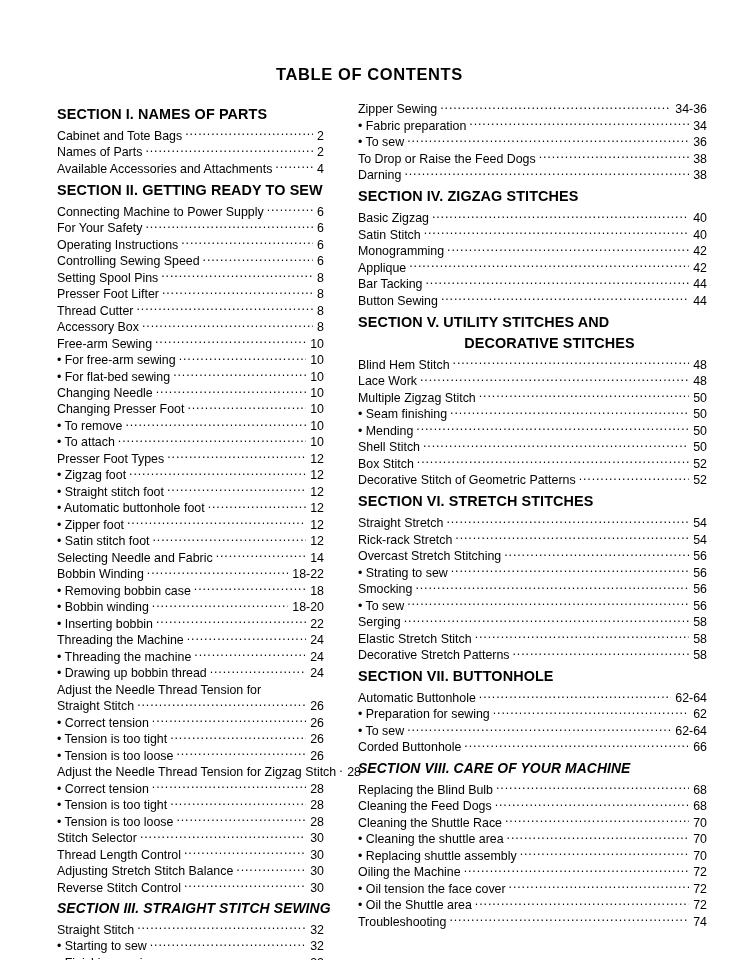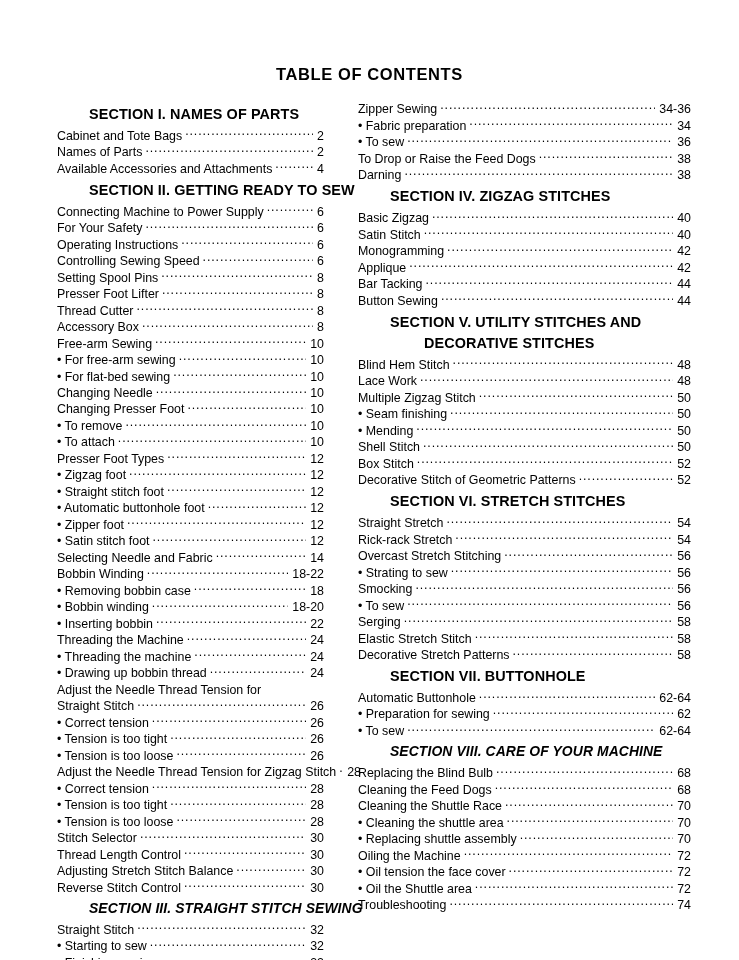--- a/index.html
+++ b/index.html
@@ -49,41 +49,40 @@
     box-sizing: border-box;
   }
   .col-left {
     width: 333px;
     padding-left: 57px;
     padding-right: 9px;
   }
   .col-right {
     width: 406px;
     padding-left: 25px;
-    padding-right: 48px;
+    padding-right: 32px;
   }
 
   
   .section-head {
     font-size: 14.4px;
     font-weight: bold;
     letter-spacing: 0.1px;
     line-height: 1.0;
     margin-top: 6px;
     margin-bottom: 6px;
     white-space: nowrap;
-    margin-left: 32px;
   }
   .section-head.tight {
     font-size: 13.9px;
     font-style: italic;
   }
   .section-head .head-line2 {
     display: block;
-    text-align: left;
+    text-align: center;
     margin-top: 7px;
     padding-left: 34px;
   }
 
   
   .entry {
     display: flex;
     align-items: baseline;
     font-size: 12.4px;
     line-height: 15.1px;
@@ -541,20 +540,25 @@
         <div class="entry sub">
           <span class="label">• Preparation for sewing</span>
           <span class="leader"></span>
           <span class="pageno">62</span>
         </div>
         <div class="entry sub">
           <span class="label">• To sew</span>
           <span class="leader"></span>
           <span class="pageno">62-64</span>
         </div>
+        <div class="entry">
+          <span class="label">Corded Buttonhole</span>
+          <span class="leader"></span>
+          <span class="pageno">66</span>
+        </div>
         <div class="section-head tight"><span>SECTION VIII. CARE OF YOUR MACHINE</span></div>
         <div class="entry">
           <span class="label">Replacing the Blind Bulb</span>
           <span class="leader"></span>
           <span class="pageno">68</span>
         </div>
         <div class="entry">
           <span class="label">Cleaning the Feed Dogs</span>
           <span class="leader"></span>
           <span class="pageno">68</span>

